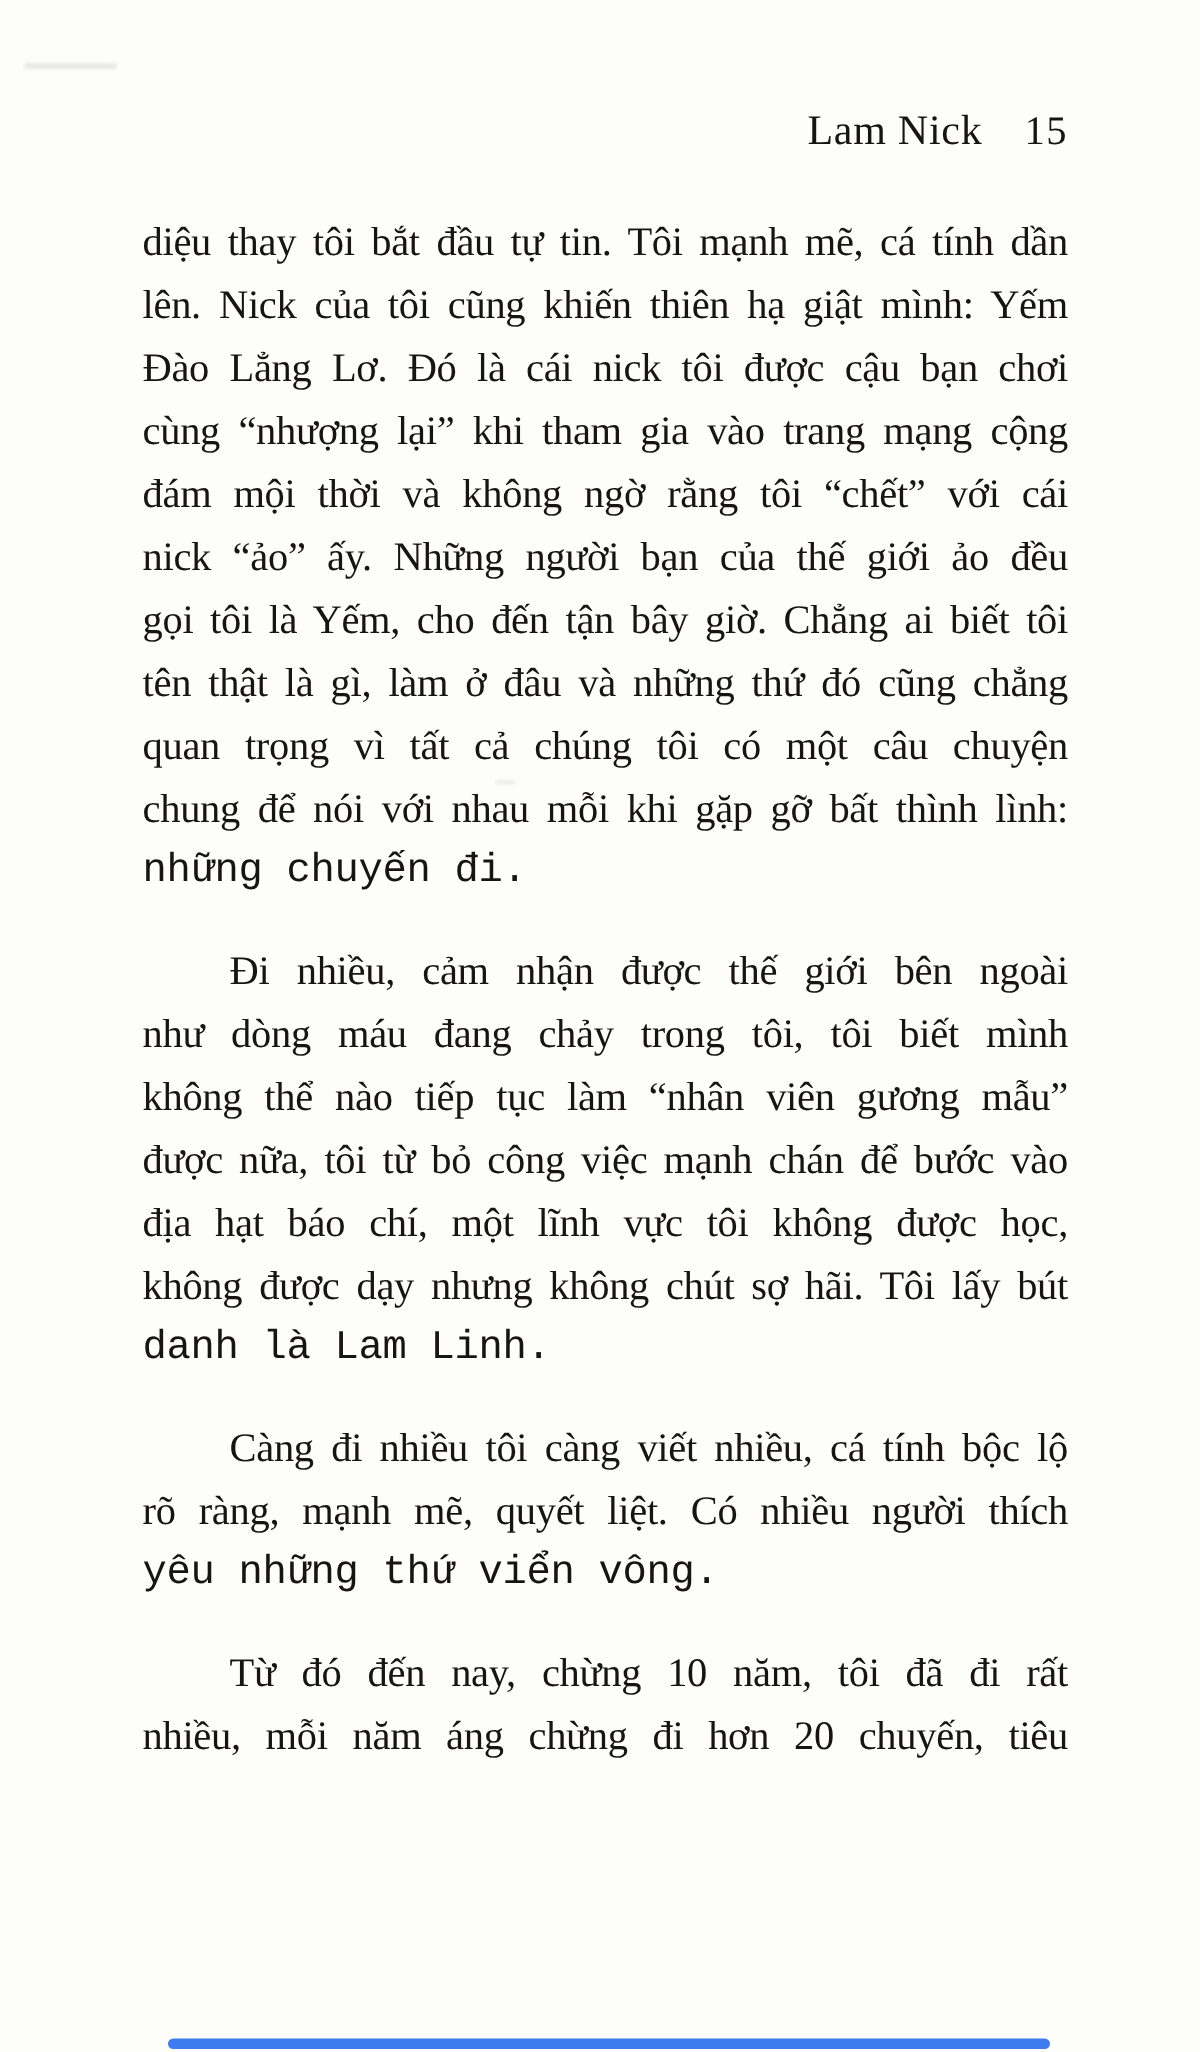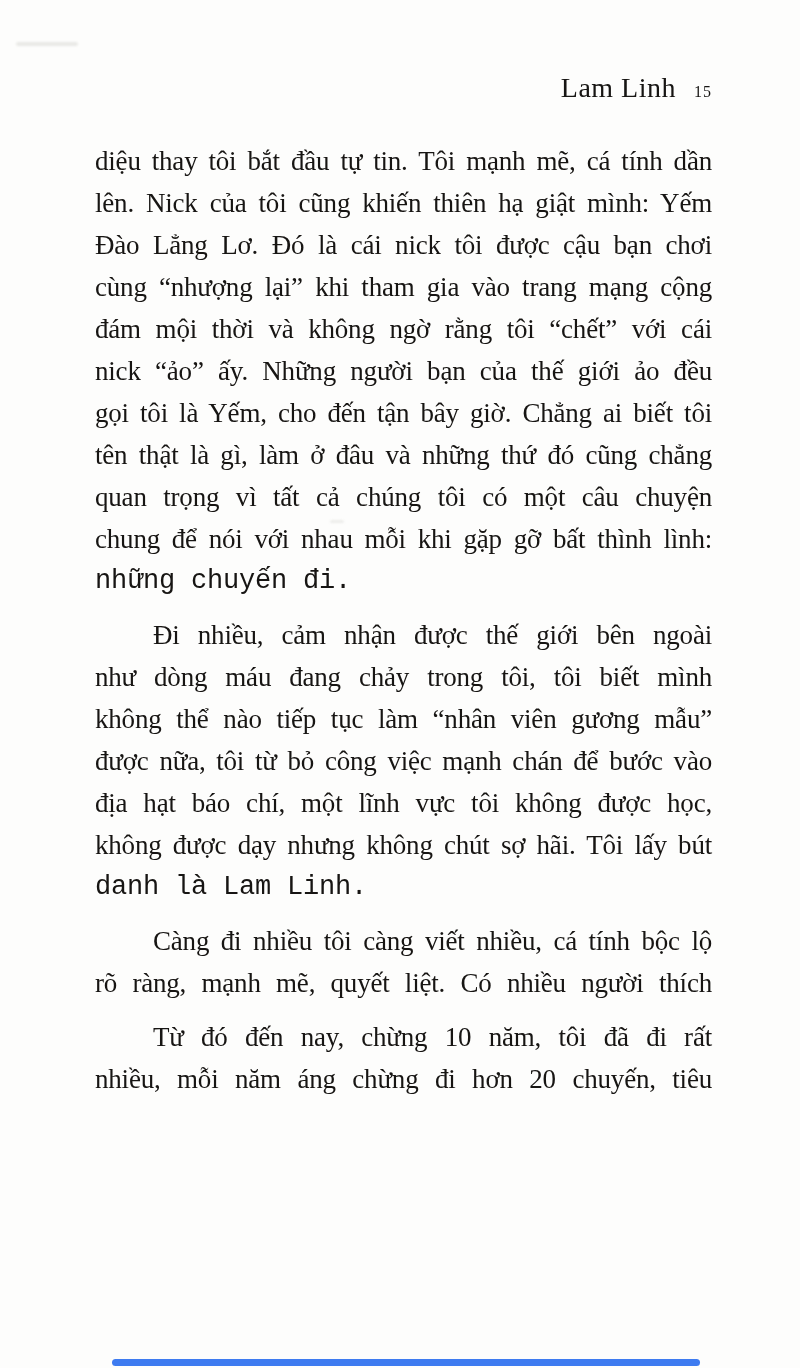--- a/index.html
+++ b/index.html
@@ -32,33 +32,33 @@
     left: 95px;
     right: 88px;
     text-align: right;
     white-space: nowrap;
   }
   .header .title {
     font-size: 28px;
     letter-spacing: .5px;
   }
   .header .pagenum {
-    font-size: 16px;
-    margin-left: 18px;
+    font-size: 27px;
+    margin-left: 28px;
     letter-spacing: 1px;
   }
   
   .bodytext {
     position: absolute;
     top: 140px;
     left: 95px;
     width: 617px;
   }
   .para { margin: 0; padding: 0; }
-  .para + .para { margin-top: 12px; }
+  .para + .para { margin-top: 24px; }
   .line {
     display: block;
     font-size: 27px;
     line-height: 42px;
     height: 42px;
     text-align: justify;
     text-align-last: justify;
     text-justify: inter-word;
     letter-spacing: -0.2px;
     white-space: nowrap;
@@ -82,21 +82,21 @@
 </style>
 </head>
 <body>
 
 <div class="page">
 
   <div class="artifact a1"></div>
   <div class="artifact a2"></div>
 
   <div class="header">
-    <span class="title">Lam Linh</span><span class="pagenum">15</span>
+    <span class="title">Lam Nick</span><span class="pagenum">15</span>
   </div>
 
   <div class="bodytext" id="bodytext">
       <div class="para">
         <span class="line">diệu thay tôi bắt đầu tự tin. Tôi mạnh mẽ, cá tính dần</span>
         <span class="line">lên. Nick của tôi cũng khiến thiên hạ giật mình: Yếm</span>
         <span class="line">Đào Lẳng Lơ. Đó là cái nick tôi được cậu bạn chơi</span>
         <span class="line">cùng “nhượng lại” khi tham gia vào trang mạng cộng</span>
         <span class="line">đám mội thời và không ngờ rằng tôi “chết” với cái</span>
         <span class="line">nick “ảo” ấy. Những người bạn của thế giới ảo đều</span>
@@ -111,20 +111,21 @@
         <span class="line">như dòng máu đang chảy trong tôi, tôi biết mình</span>
         <span class="line">không thể nào tiếp tục làm “nhân viên gương mẫu”</span>
         <span class="line">được nữa, tôi từ bỏ công việc mạnh chán để bước vào</span>
         <span class="line">địa hạt báo chí, một lĩnh vực tôi không được học,</span>
         <span class="line">không được dạy nhưng không chút sợ hãi. Tôi lấy bút</span>
         <span class="line lastline">danh là Lam Linh.</span>
       </div>
       <div class="para">
         <span class="line indented">Càng đi nhiều tôi càng viết nhiều, cá tính bộc lộ</span>
         <span class="line">rõ ràng, mạnh mẽ, quyết liệt. Có nhiều người thích</span>
+        <span class="line lastline">yêu những thứ viển vông.</span>
       </div>
       <div class="para">
         <span class="line indented">Từ đó đến nay, chừng 10 năm, tôi đã đi rất</span>
         <span class="line">nhiều, mỗi năm áng chừng đi hơn 20 chuyến, tiêu</span>
       </div>
     </div>
 
   <div class="progress-bar" style="background: rgb(62, 123, 240);"></div>
 
 </div>

